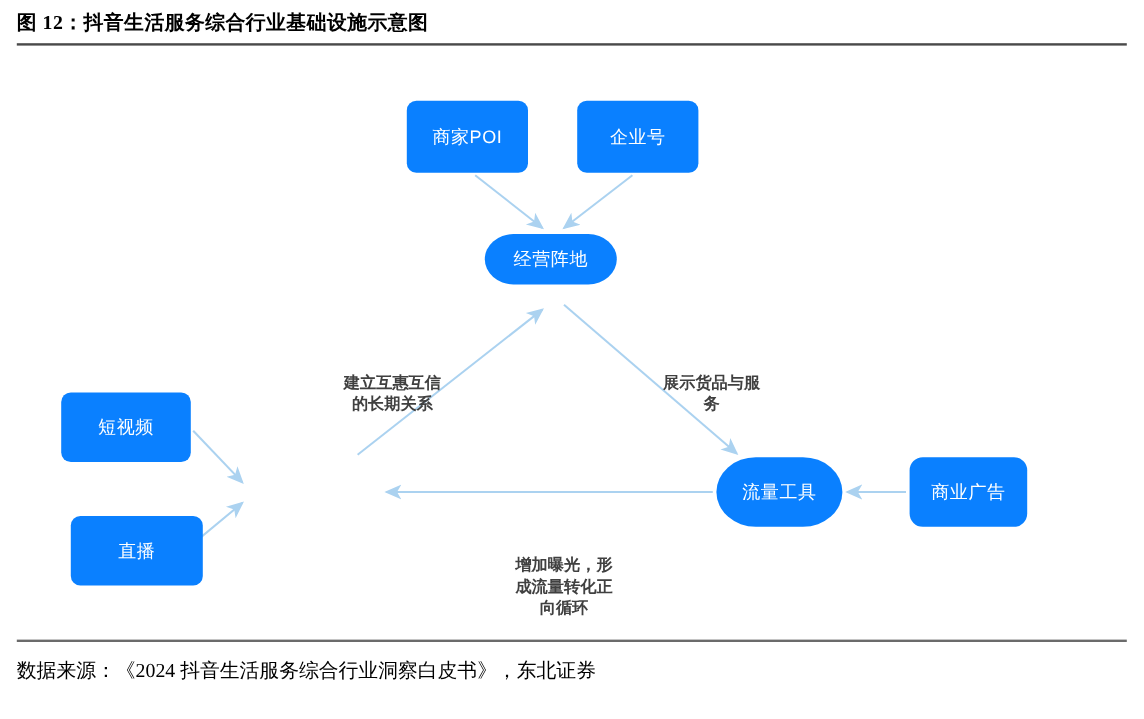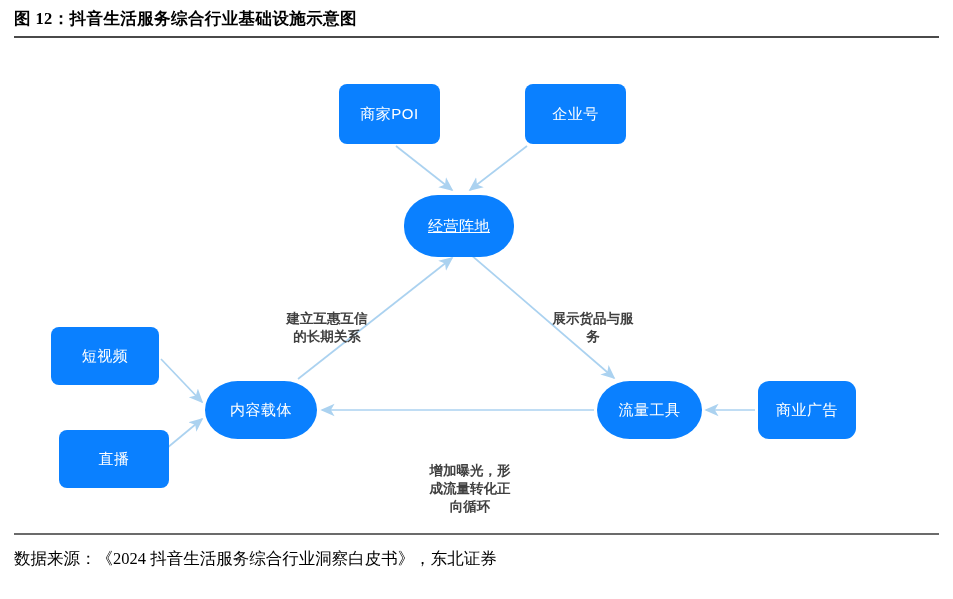--- a/index.html
+++ b/index.html
@@ -120,34 +120,31 @@
       <path d="M 594,370 L 322,370"></path>
       <path d="M 161,319 L 202,362"></path>
       <path d="M 161,413 L 202,379"></path>
       <path d="M 755,370 L 706,370"></path>
     </g>
   </svg>
 
   <div class="node rect" style="left:339px;top:44px;width:101px;height:60px;background:#0a80ff;">
       <span>商家POI</span>
     </div>
-  <div class="node rect" style="left:481px;top:44px;width:101px;height:60px;background:#0a80ff;margin-left:44px;">
+  <div class="node rect" style="left:481px;top:44px;width:101px;height:60px;background:#0a80ff;">
       <span>企业号</span>
     </div>
-  <div class="node pill" style="left:404px;top:155px;width:110px;height:62px;background:#0a80ff;text-decoration:underline;">
+  <div class="node pill" style="left:404px;top:155px;width:110px;height:42px;background:#0a80ff;">
       <span>经营阵地</span>
     </div>
   <div class="node rect" style="left:51px;top:287px;width:108px;height:58px;background:#0a80ff;">
       <span>短视频</span>
     </div>
   <div class="node rect" style="left:59px;top:390px;width:110px;height:58px;background:#0a80ff;">
       <span>直播</span>
-    </div>
-  <div class="node pill" style="left:205px;top:341px;width:112px;height:58px;background:#0a80ff;">
-      <span>内容载体</span>
     </div>
   <div class="node pill" style="left:597px;top:341px;width:105px;height:58px;background:#0a80ff;">
       <span>流量工具</span>
     </div>
   <div class="node rect" style="left:758px;top:341px;width:98px;height:58px;background:#0a80ff;border-radius:11px;">
       <span>商业广告</span>
     </div>
 
   <div class="edge-label" style="left:262px;top:270px;width:130px;">建立互惠互信
 的长期关系</div>

